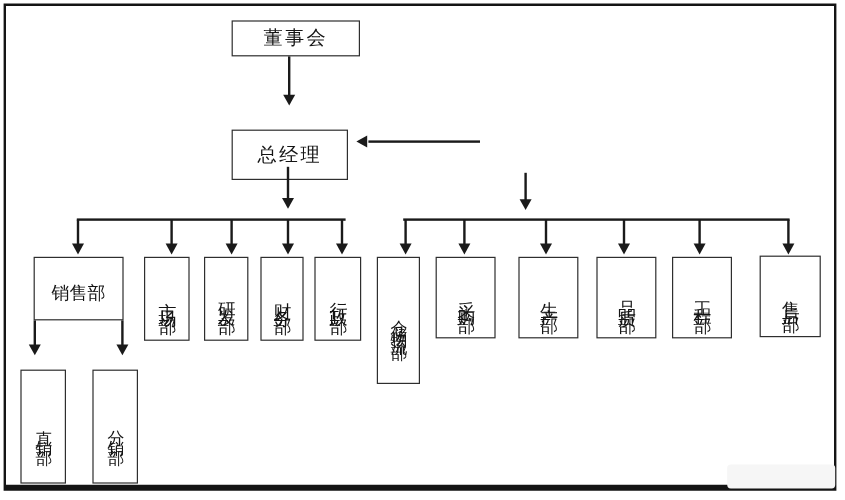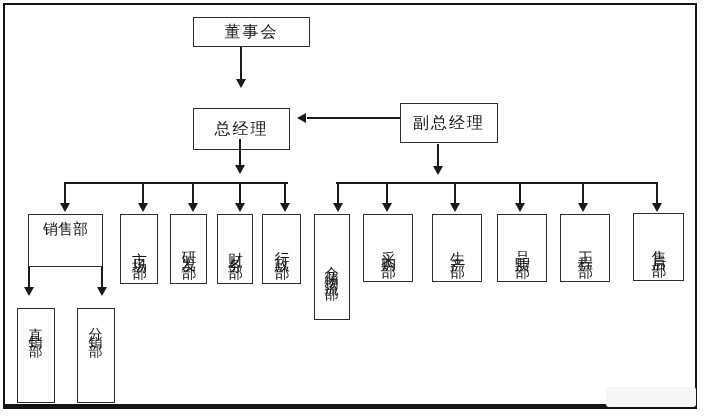--- a/index.html
+++ b/index.html
@@ -11,21 +11,21 @@
     position:absolute; left:3px; top:3px; width:694px; height:406px;
     box-sizing:border-box; border:2px solid #141414; border-bottom-width:5px;
     background:#fff;
   }
   .box {
     position:absolute; box-sizing:border-box; background:#ffffff;
     border:1.5px solid #2e2e2e; display:flex; align-items:center; justify-content:center;
     font-size:14px; line-height:1; color:#141414;
   }
   .hbox { font-size:16px; letter-spacing:2px; }
-  .topalign { align-items:flex-start; padding-top:7px; }
+  .topalign { align-items:center; padding-top:7px; }
   .vt {
     writing-mode:vertical-rl; text-orientation:upright;
     letter-spacing:6px; font-size:15px;
   }
   .ls5 { letter-spacing:5px; font-size:14px; }
   .ls8 { letter-spacing:8px; font-size:14px; }
   .hline, .vline { position:absolute; background:#1a1a1a; }
   .hline { height:2px; }
   .vline { width:2px; }
   .ad { 
@@ -42,31 +42,28 @@
     position:absolute; right:8px; bottom:10px; width:90px; height:20px;
     background:#f6f6f6; border-radius:3px;
   }
 </style>
 </head>
 <body>
 
 <div class="canvas">
   <div class="frame"></div>
 
-  <div class="box hbox" style="left:193px; top:17px; width:117px; height:30px;">
+  <div class="box hbox" style="left:193px; top:17px; width:107px; height:30px;">
     <span>董事会</span>
   </div>
 
   <div class="box hbox" style="left:193px; top:90px; width:97px; height:42px;margin-top:18px;">
     <span>总经理</span>
   </div>
 
-  <div class="box hbox" style="left:400px; top:103px; width:98px; height:40px;">
-    <span>副总经理</span>
-  </div>
 
   <div class="box topalign" style="left:28px; top:214px; width:75px; height:53px; font-size:15px;">
     <span>销售部</span>
   </div>
 
   <div class="box" style="left:120px; top:214px; width:38px; height:70px;">
     <span class="vt">市场部</span>
   </div>
 
   <div class="box" style="left:170px; top:214px; width:37px; height:70px;">

